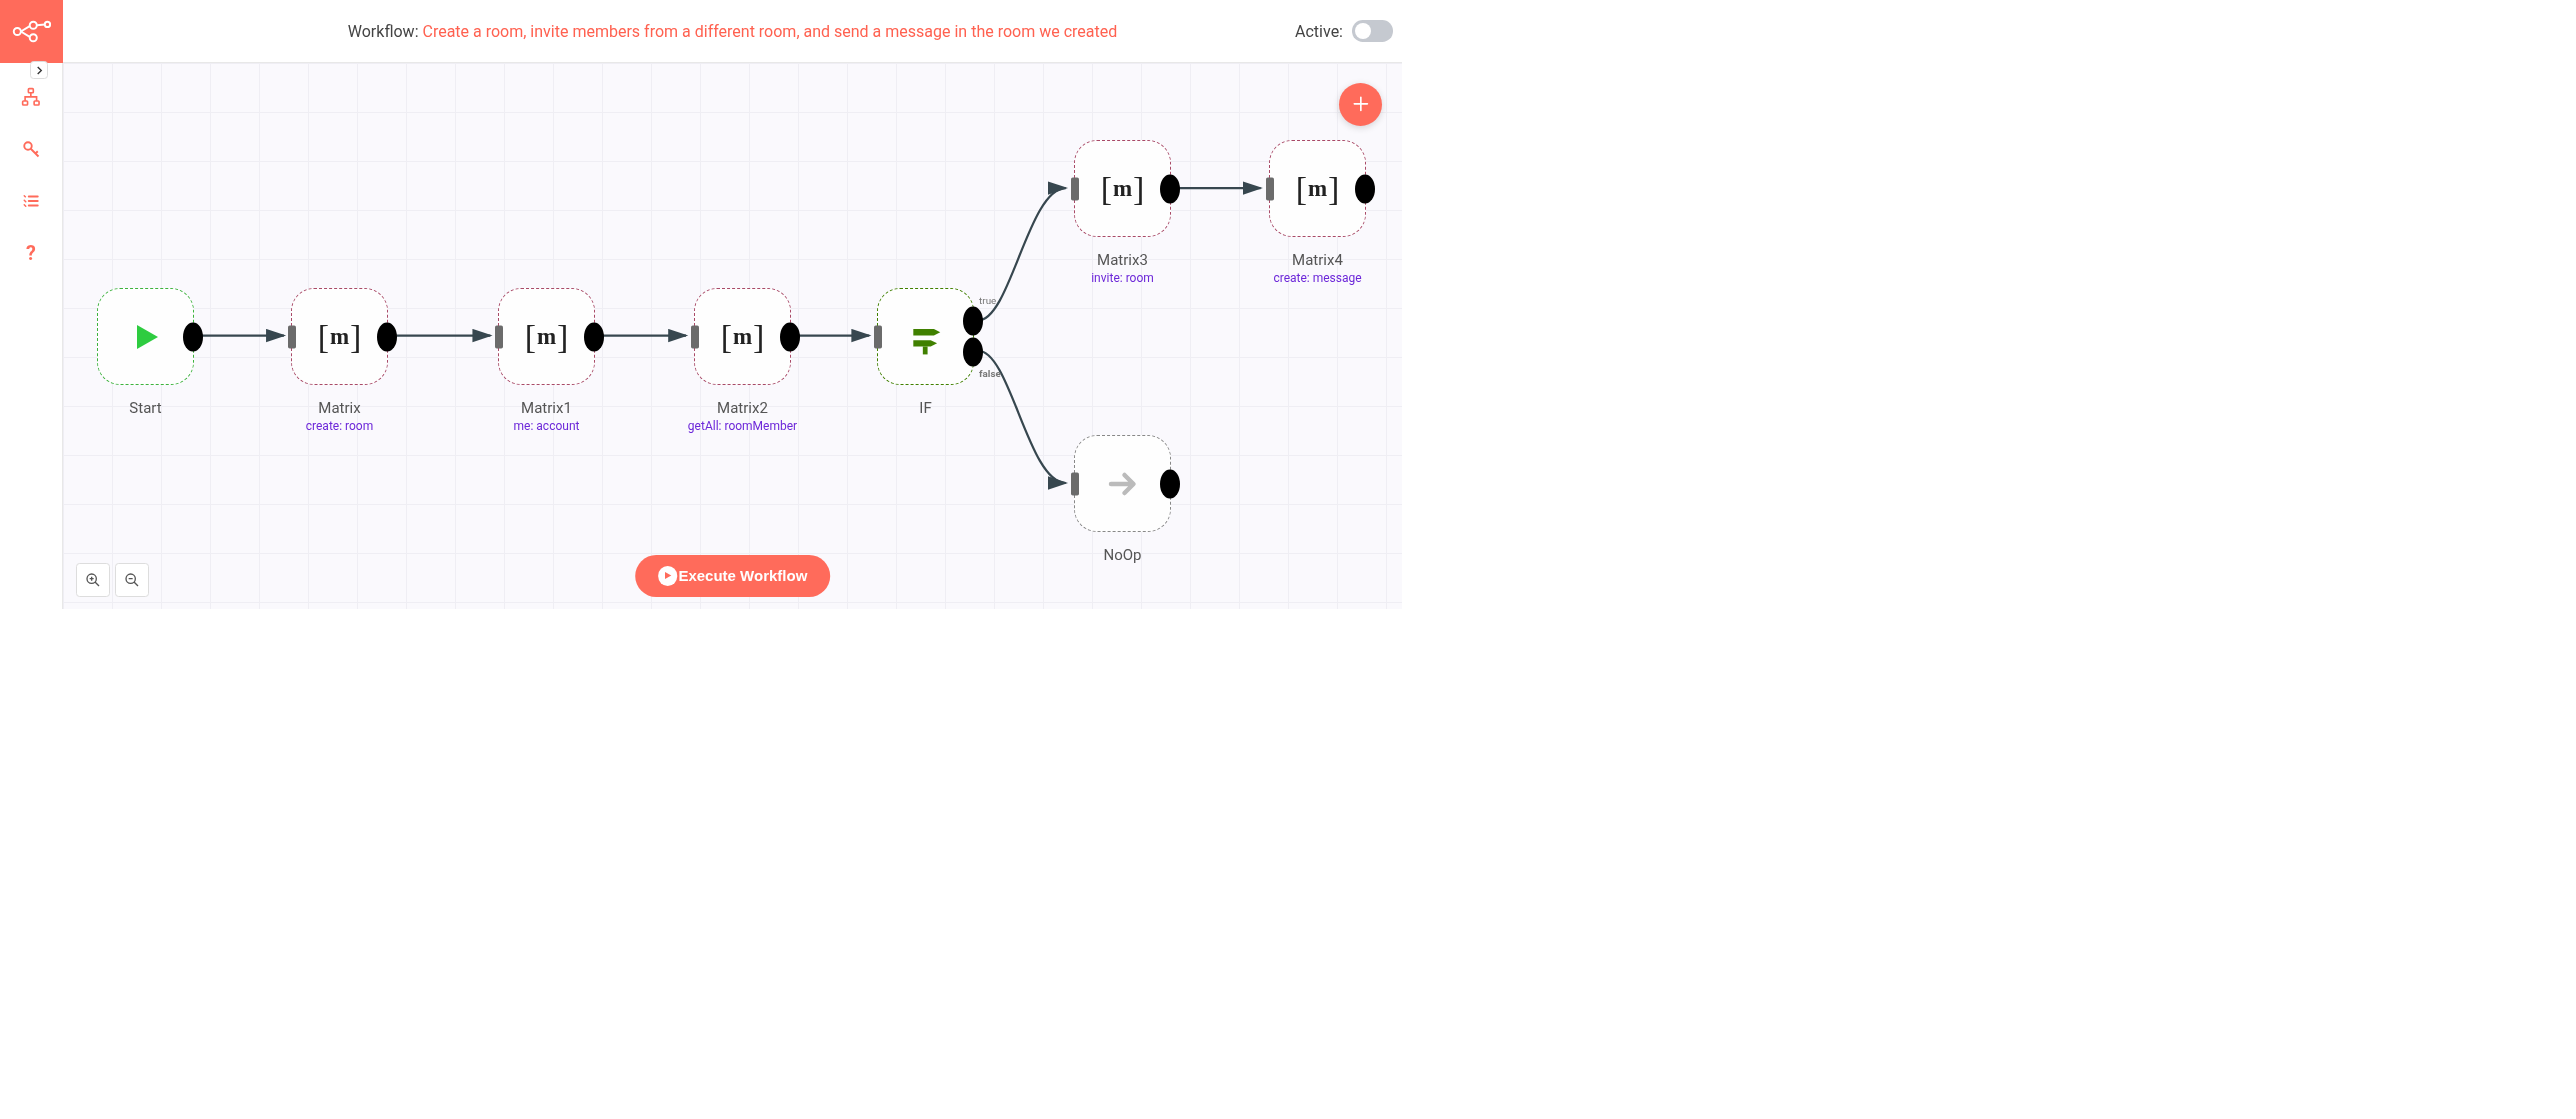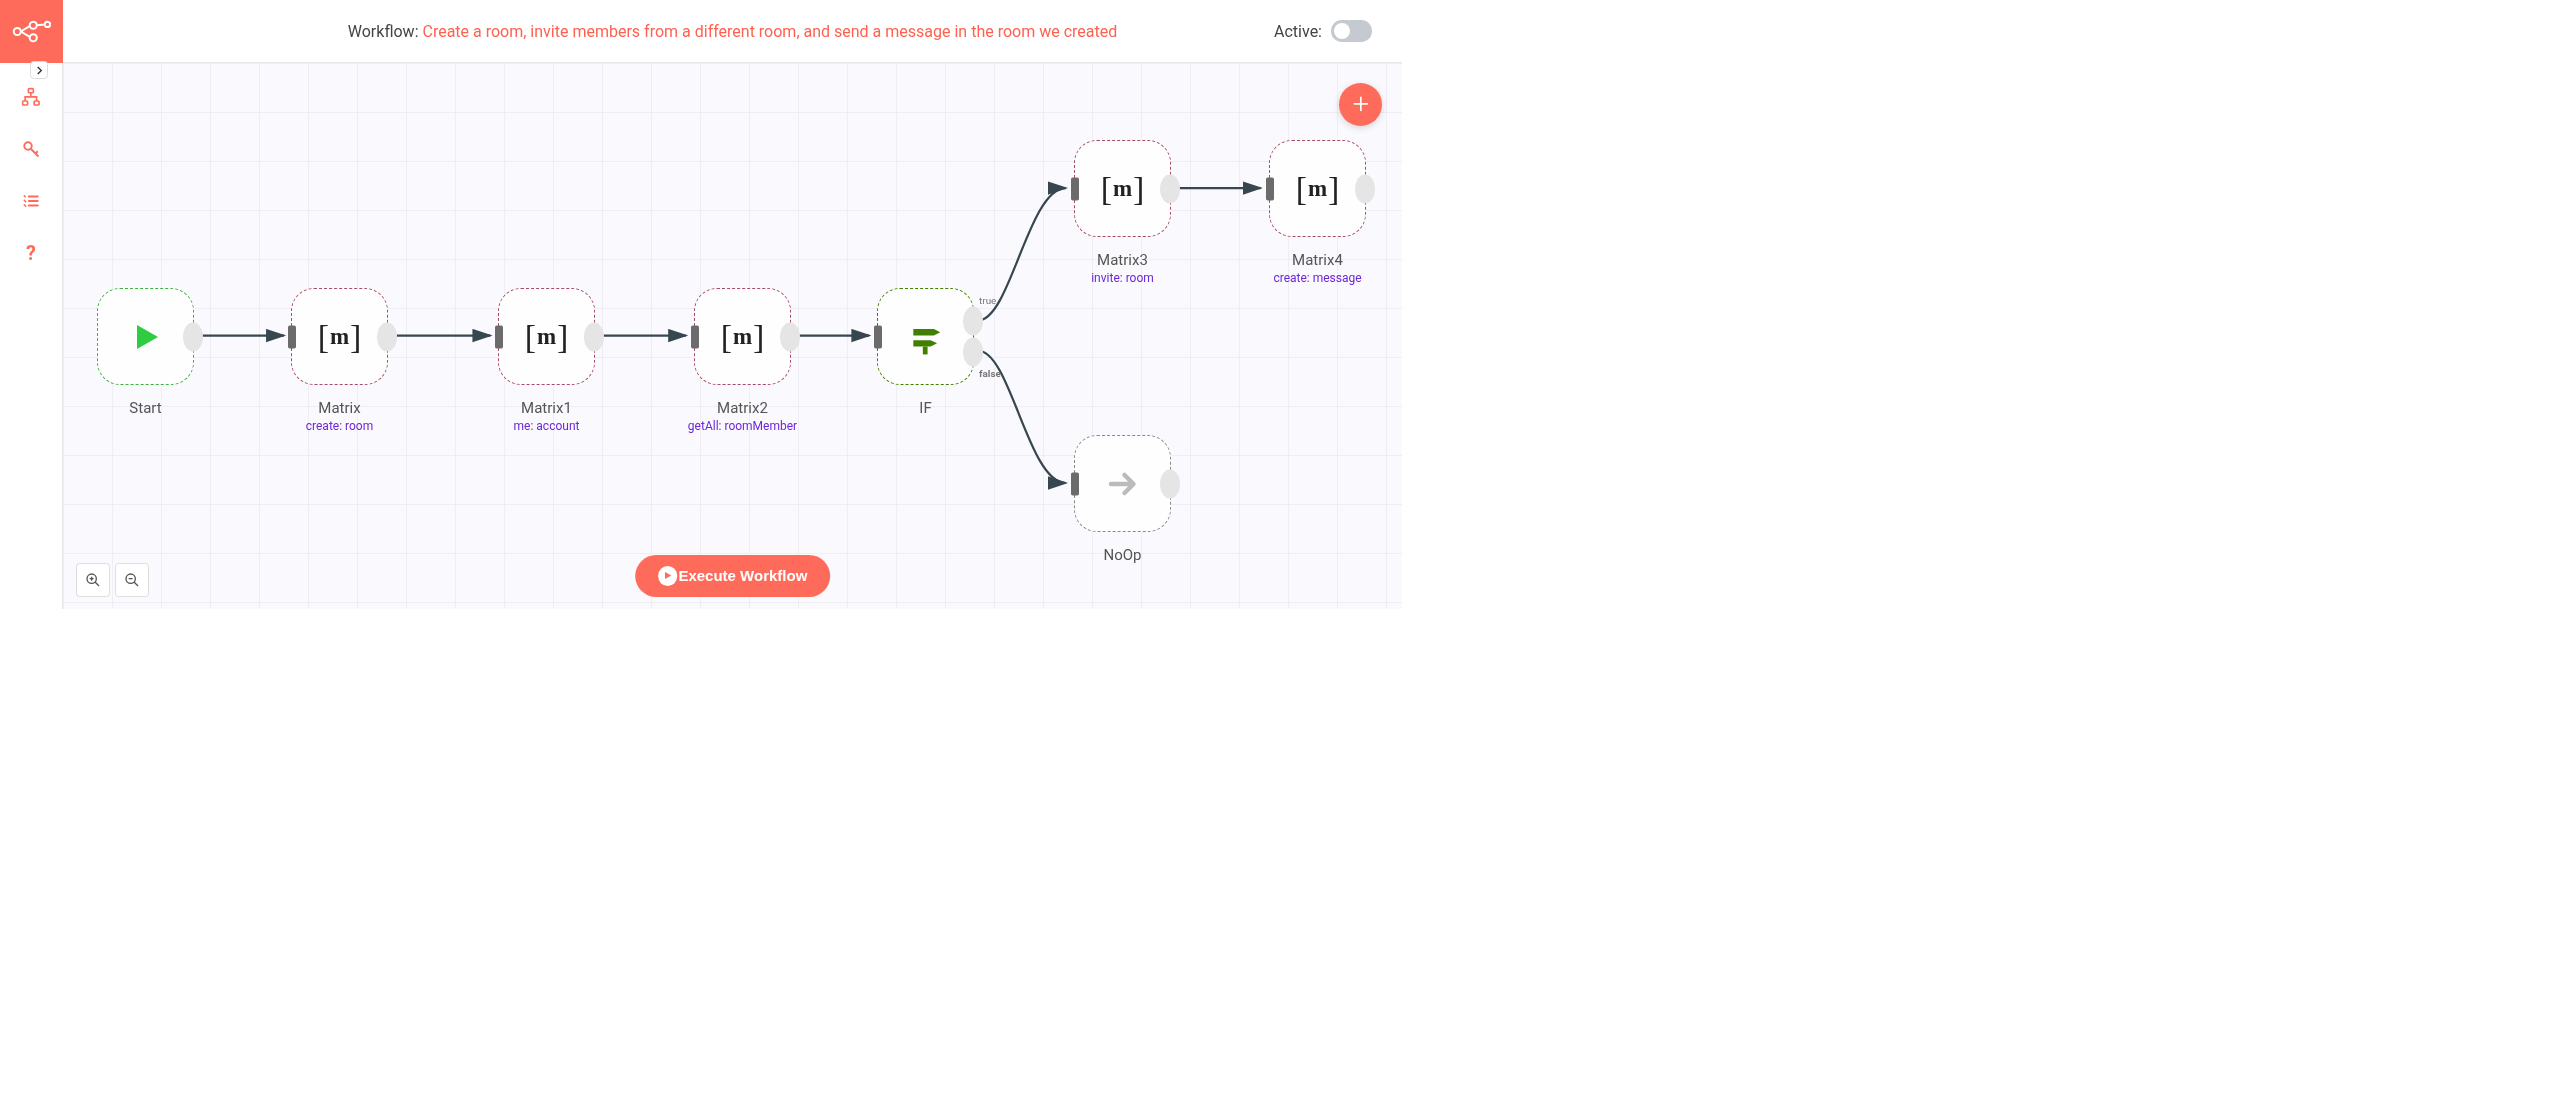--- a/index.html
+++ b/index.html
@@ -58,21 +58,21 @@
 
 
 .header {
   position: absolute;
   left: 63px; top: 0; right: 0;
   height: 63px;
   background: #fff;
   border-bottom: 0.9px solid #e8e8e8;
   display: flex;
   align-items: center;
-  padding: 0 30px;
+  padding: 0 9px;
   z-index: 5;
 }
 .header-center {
   position: absolute;
   left: 0; right: 0;
   text-align: center;
   font-size: 16px;
   color: #444;
   pointer-events: none;
 }
@@ -136,21 +136,21 @@
   white-space: nowrap;
   margin-top: 17px;
 }
 .node-title { font-size: 15px; color: #555; }
 .node-sub { font-size: 12px; color: #6d28d9; margin-top: 1.8px; }
 
 
 .port-in, .port-out {
   position: absolute;
   width: 19.7px; height: 29px;
-  background: #e5e5e5;
+  background: #000000;
   border-radius: 50%;
 }
 .port-in {
   width: 7.2px; height: 23px;
   border-radius: 1.8px;
   left: -3.6px; top: 50%;
   transform: translateY(-50%);
   background: #6b6b6b;
 }
 .port-out {

